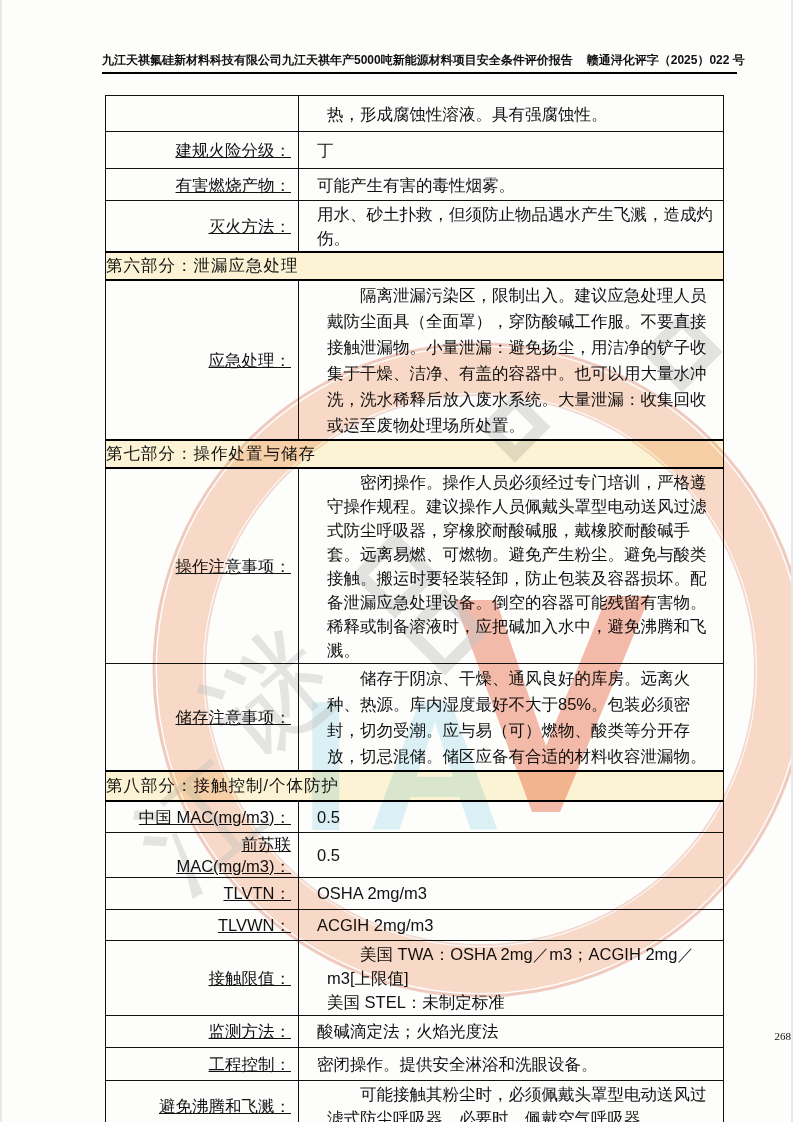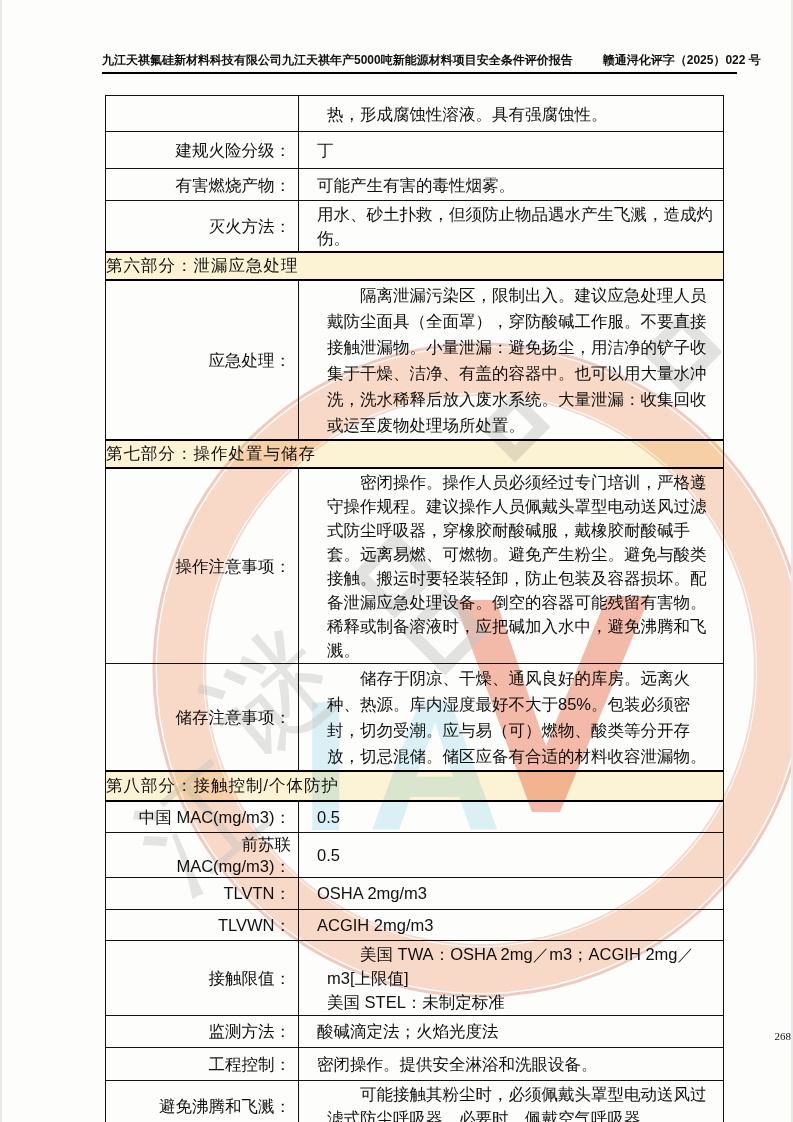--- a/index.html
+++ b/index.html
@@ -9,32 +9,33 @@
     font-family:"Liberation Sans","DejaVu Sans",sans-serif;
     color:#111;
   }
   
   .doc-header{
     position:absolute;left:100px;top:52px;width:635px;
     display:flex;justify-content:space-between;align-items:flex-end;
     border-bottom:2px solid #000;padding-bottom:3px;
     font-size:12px;font-weight:bold;white-space:nowrap;
   }
-  .doc-header .right{margin-left:30px;}
+  .doc-header .right{margin-left:14px;}
   
   table.msds{
     position:absolute;left:103px;top:95px;width:618px;
     border-collapse:collapse;table-layout:fixed;
     font-size:16.5px;
   }
   table.msds{border:1.5px solid #000;border-bottom:2px solid #000;}
   table.msds td{border:1px solid #111;vertical-align:middle;overflow:hidden;padding-left:28px;}
   td.lbl{
     width:193px;text-align:right;padding:0 7px 0 2px;
     line-height:22px;
+    text-decoration:underline;
   }
   td.val{width:425px;padding:1px 6px 1px 10px;line-height:24px;}
   td.val.simple{padding-left:18px;}
   td.val p{margin:0;}
   td.val p.indent{text-indent:2em;}
   td.val.lh26 p{line-height:26px;}
   td.val.lh24 p{line-height:24px;}
   tr.section td{
     background:#FCF3D4;
     border-top:2.5px solid #000;border-bottom:2.5px solid #000;

